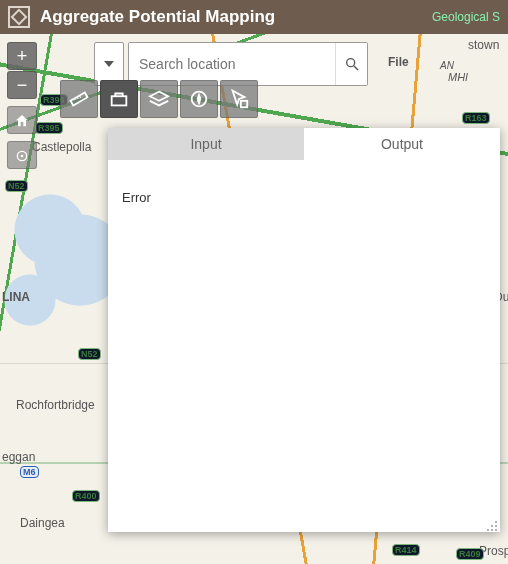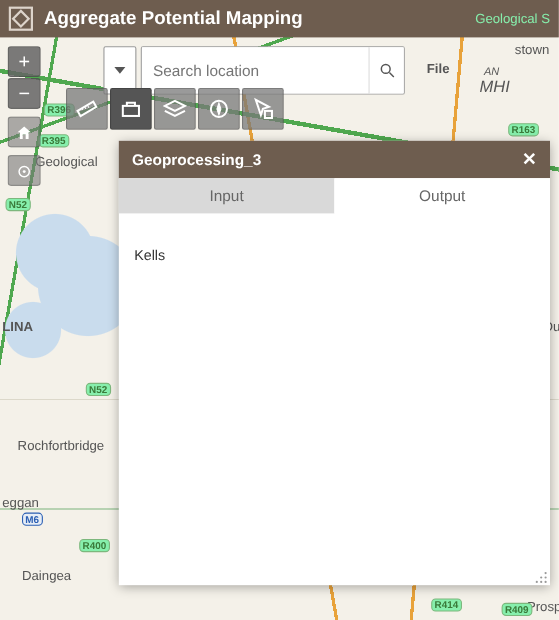--- a/index.html
+++ b/index.html
@@ -26,21 +26,21 @@
     font-size: 12px;
     color: #555;
     white-space: nowrap;
     pointer-events: none;
   }
   .road-shield {
     position: absolute;
     font-size: 9px;
     font-weight: bold;
     color: #3a7a3a;
-    background: #86efac;
+    background: #0f172a;
     border: 1px solid #7db77d;
     border-radius: 4px;
     padding: 0 2px;
     pointer-events: none;
   }
 
   
   .header {
     position: absolute; top: 0; left: 0; right: 0; height: 34px;
     background: #6e5d4f;
@@ -157,22 +157,22 @@
   }
   .resize-handle svg { width:12px; height:12px; fill:#999; }
 </style>
 </head>
 <body>
 
 <div class="map-bg"></div>
 
 <span class="map-label" style="top:55px; left:388px; font-weight:600;">File</span>
 <span class="map-label" style="top:60px; left:440px; font-size:10px; font-style:italic;">AN</span>
-<span class="map-label" style="top:71px; left:436px; font-size:15px; font-style:italic;">MHI</span>
-<span class="map-label" style="top:140px; left:32px;">Geological</span>
+<span class="map-label" style="top:71px; left:448px; font-size:11px; font-style:italic;">MHI</span>
+<span class="map-label" style="top:140px; left:32px;">Castlepolla</span>
 <span class="map-label" style="top:290px; left:2px; font-weight:600;">LINA</span>
 <span class="map-label" style="top:398px; left:16px;">Rochfortbridge</span>
 <span class="map-label" style="top:450px; left:2px;">eggan</span>
 <span class="map-label" style="top:516px; left:20px;">Daingea</span>
 <span class="map-label" style="top:38px; left:468px;">stown</span>
 <span class="map-label" style="top:290px; left:494px;">Du</span>
 <span class="map-label" style="top:544px; left:479px;">Prospe</span>
 
 <span class="road-shield" style="top:94px; left:40px;">R396</span>
 <span class="road-shield" style="top:122px; left:35px;">R395</span>
@@ -252,30 +252,26 @@
   </div>
   <div class="tool">
     <svg viewBox="0 0 24 24">
         <path d="M5 3l5 15 2-6 6-2z" fill="none" stroke-width="2"></path>
         <rect x="14" y="14" width="7" height="7" fill="none" stroke-width="2"></rect>
       </svg>
   </div>
 </div>
 
 <div class="dialog">
-  <div class="dialog-header">
-    <span>Geoprocessing_3</span>
-    <span class="dialog-close">✕</span>
-  </div>
   <div class="tabs">
     <div class="tab inactive">Input</div>
     <div class="tab active">Output</div>
   </div>
   <div class="dialog-body">
-    <div class="field-value">Kells</div>
+    <div class="field-value">Error</div>
     <div class="resize-handle">
       <svg viewBox="0 0 12 12">
         <circle cx="10" cy="2" r="1"></circle>
           <circle cx="6" cy="6" r="1"></circle>
           <circle cx="10" cy="6" r="1"></circle>
         <circle cx="2" cy="10" r="1"></circle>
           <circle cx="6" cy="10" r="1"></circle>
           <circle cx="10" cy="10" r="1"></circle>
       </svg>
     </div>

